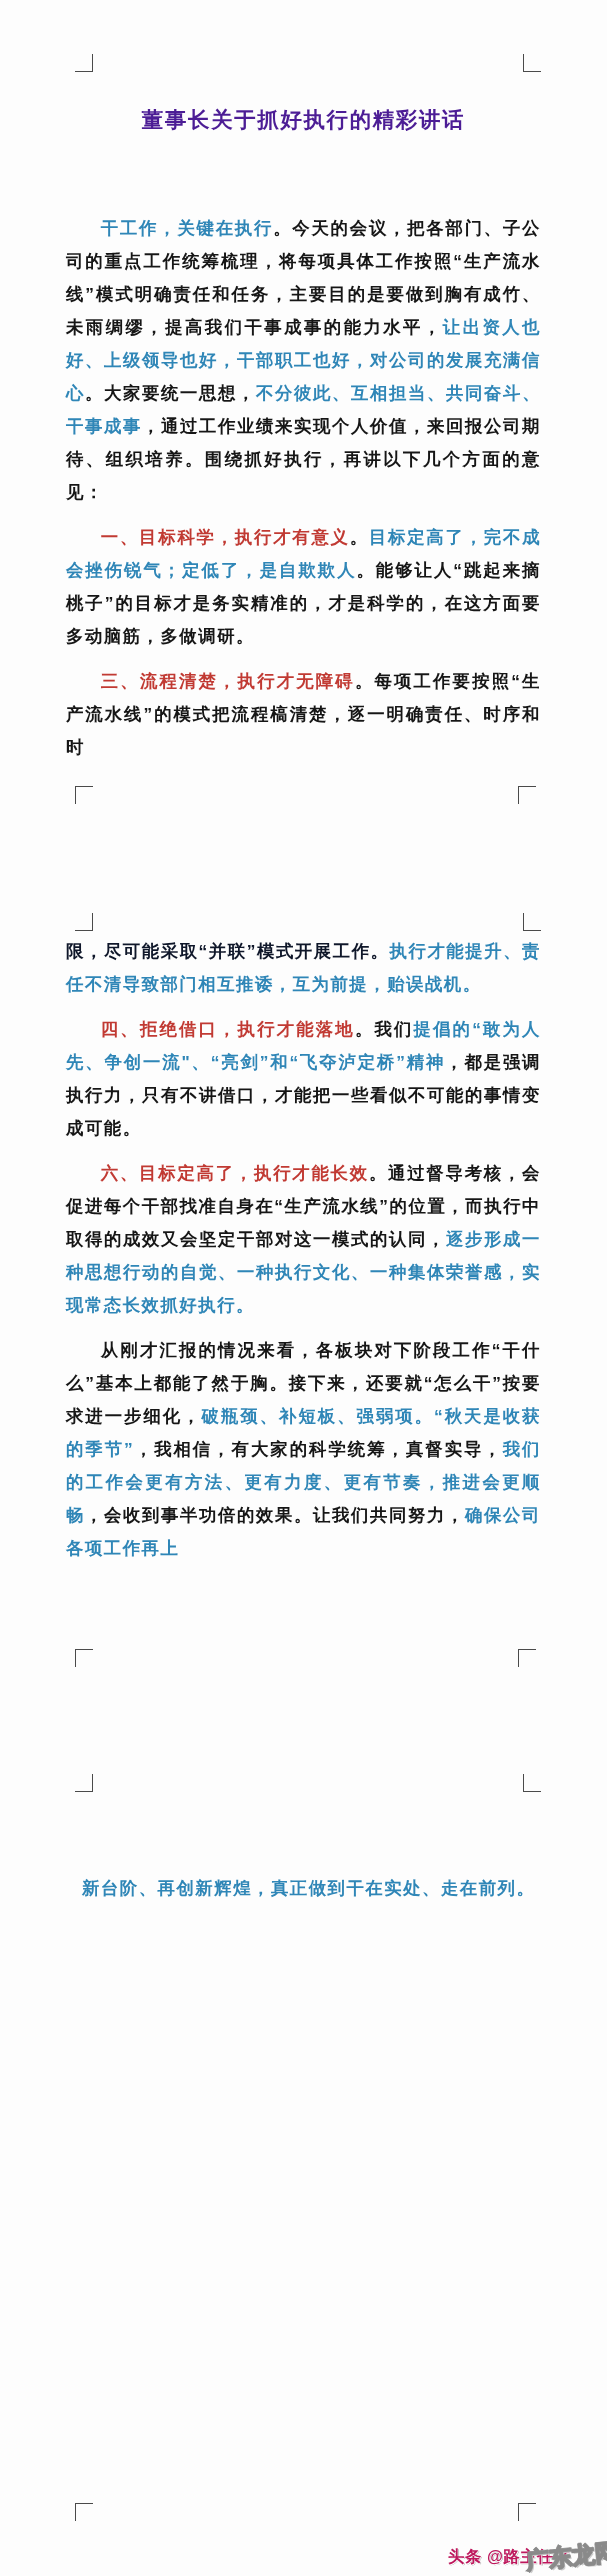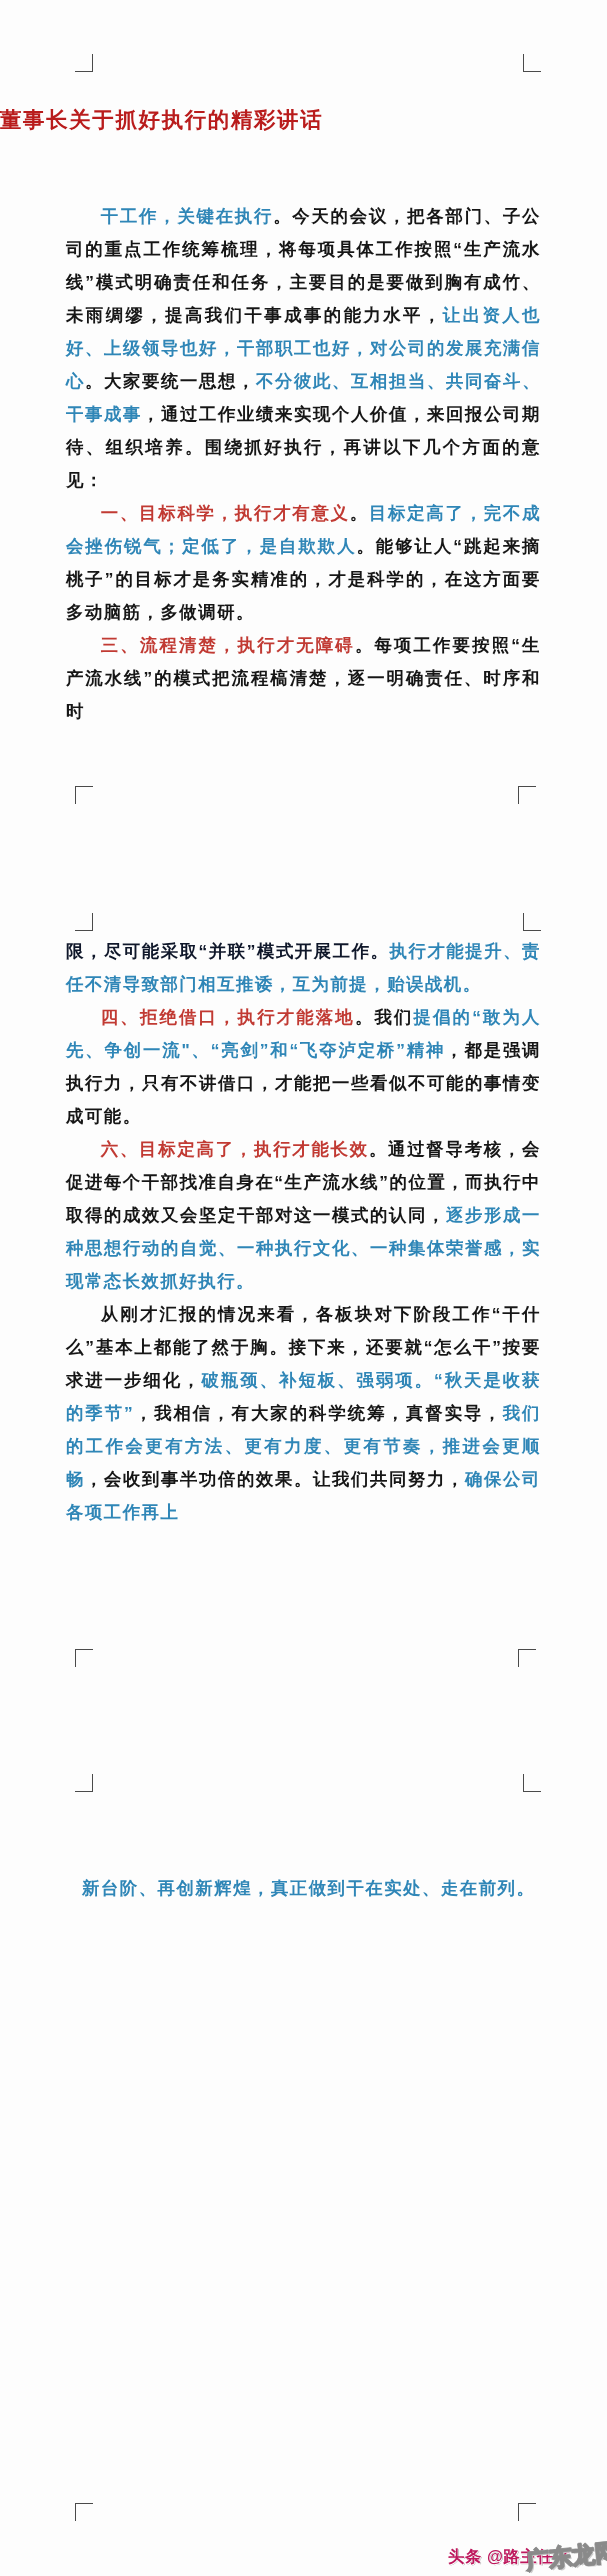--- a/index.html
+++ b/index.html
@@ -9,40 +9,40 @@
     height: 2576px;
     background: #fdfdfd;
     overflow: hidden;
     font-family: "Liberation Sans", sans-serif;
   }
   
   .title-block {
     position: absolute;
     top: 103px; left: 0;
     width: 607px;
-    text-align: left;
+    text-align: center;
     font-size: 21.4px;
     line-height: 35px;
     font-weight: 700;
     letter-spacing: 1.7px;
-    color: #b91c1c;
+    color: #4c1d95;
   }
   
   .body-block {
     position: absolute;
     left: 66px;
     width: 475px;
     font-size: 17.4px;
     line-height: 33px;
     letter-spacing: 1.5px;
     font-weight: 600;
     color: #161616;
   }
   .para { margin: 0; text-align: justify; text-justify: inter-ideograph; }
-  .para.indent { text-indent: 2em; }
+  .para.indent { text-indent: 2em; margin-top: 12px; }
   
   .mk { position: absolute; width: 17.4px; height: 17.4px; }
   .mk-tl { border-right: 1.1px solid #4a4a4a; border-bottom: 1.1px solid #4a4a4a; }
   .mk-tr { border-left: 1.1px solid #4a4a4a; border-bottom: 1.1px solid #4a4a4a; }
   .mk-b  { border-left: 1.1px solid #4a4a4a; border-top: 1.1px solid #4a4a4a; }
   
   .watermark {
     position: absolute;
     left: 448px; top: 2539px;
     width: 160px; height: 37px;

